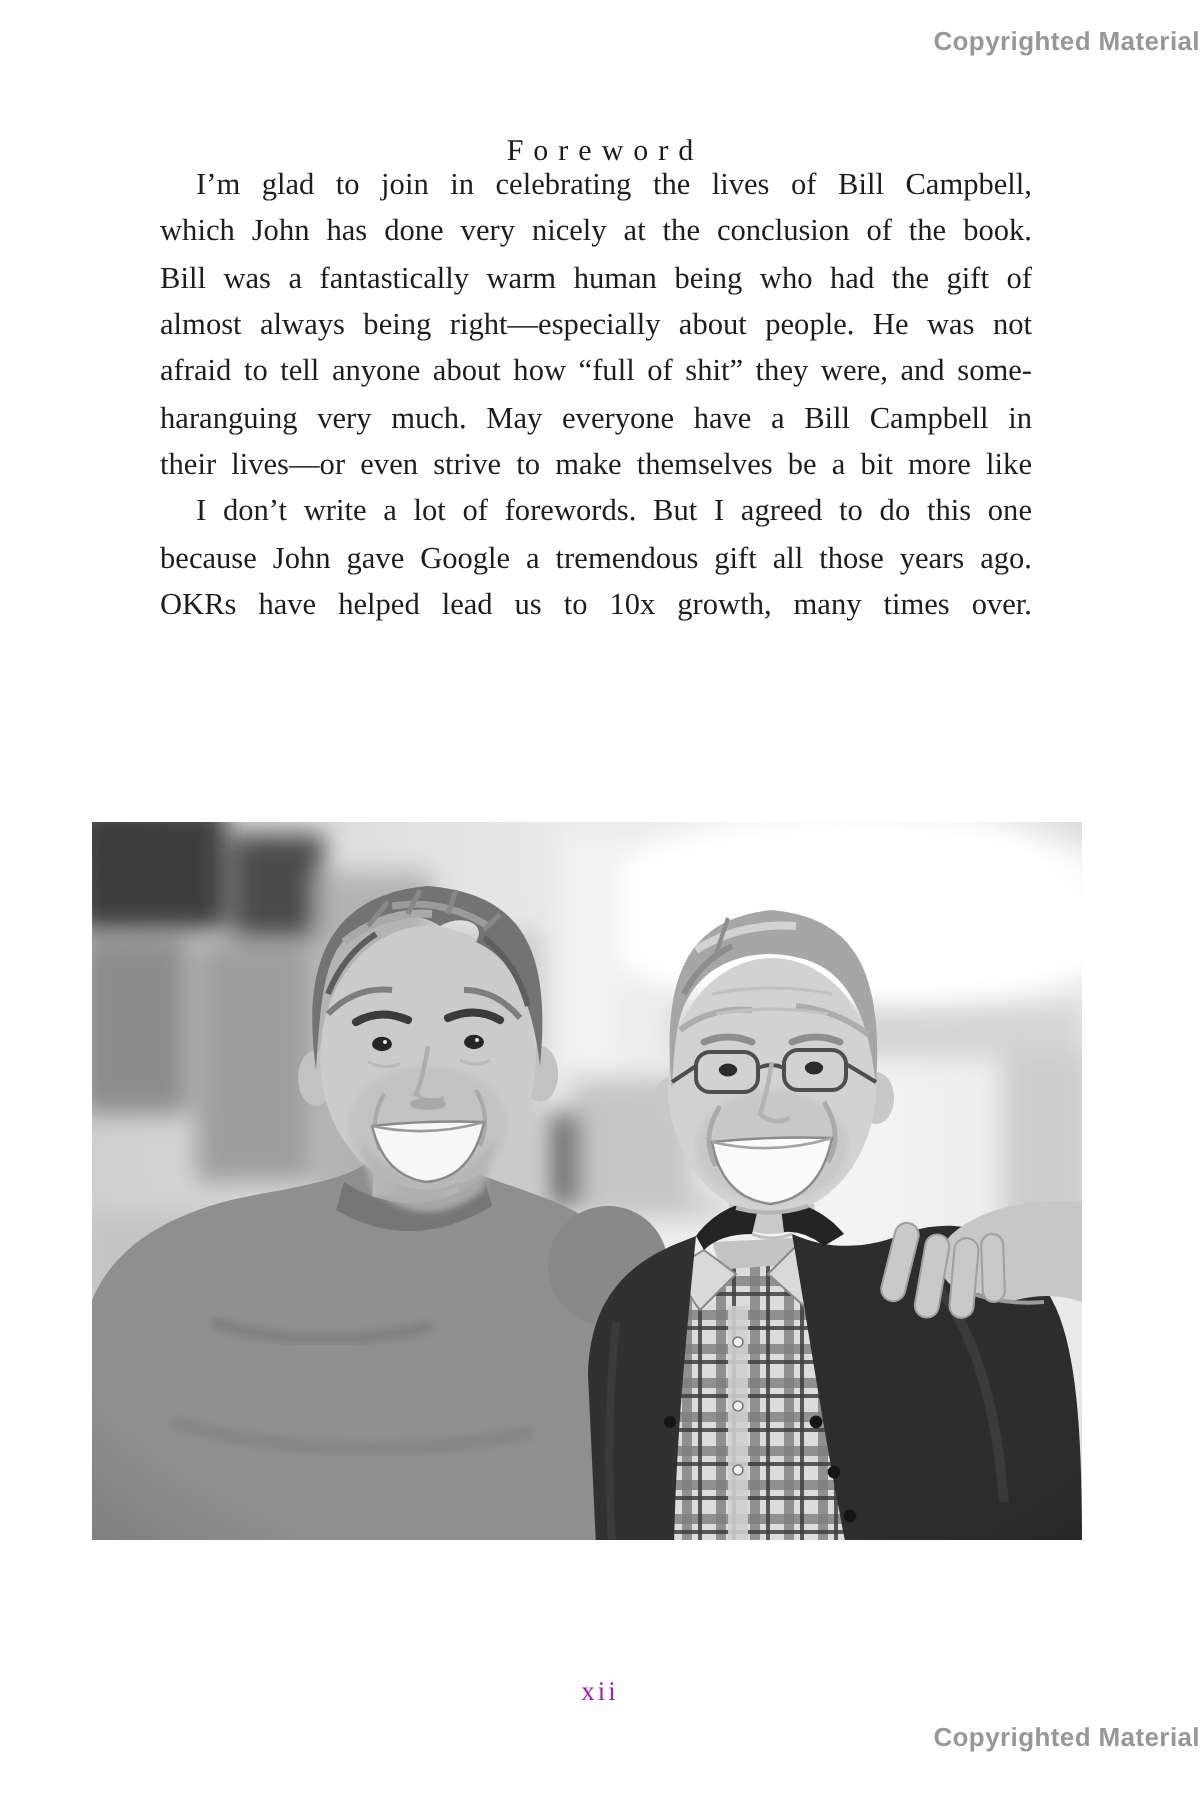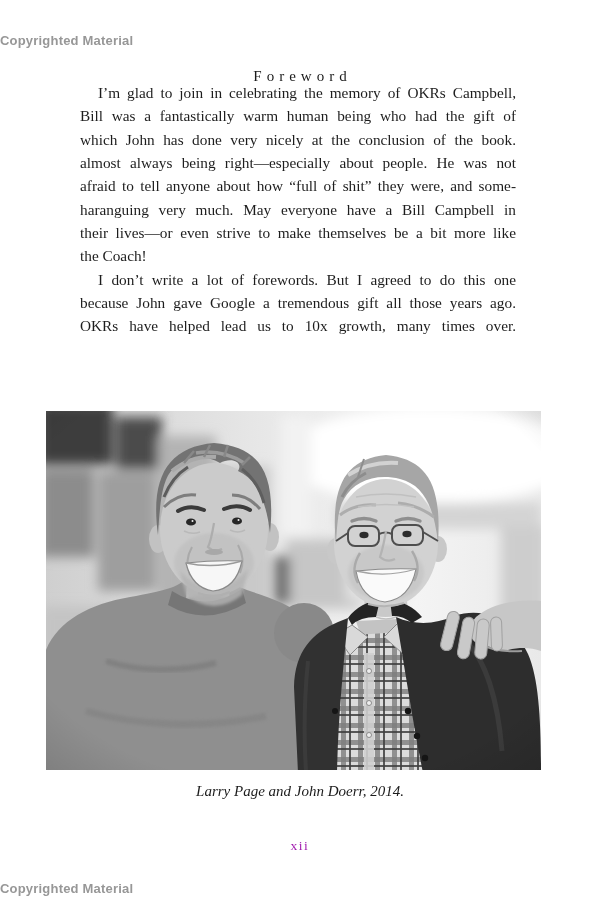--- a/index.html
+++ b/index.html
@@ -1,20 +1,20 @@
 <!DOCTYPE html>
 <html><head>
 <meta charset="utf-8">
 <style>
   html,body{margin:0;padding:0;background:#ffffff;}
   #page{position:relative;width:600px;height:898px;background:#ffffff;overflow:hidden;
         font-family:"Liberation Serif",serif;}
-  .wm{position:absolute;left:0;width:100%;text-align:left;
+  .wm{position:absolute;left:0;width:100%;text-align:right;
       font-family:"Liberation Sans",sans-serif;font-size:13px;font-weight:600;
-      color:#979797;letter-spacing:0.2px;margin-top:20px;}
+      color:#979797;letter-spacing:0.2px;}
   .wm-top{top:13px;}
   .wm-bottom{top:861px;}
   .heading{position:absolute;top:68px;left:0;width:100%;text-align:center;
       font-size:15px;color:#1b1b1b;letter-spacing:5px;text-indent:5px;}
   #body-lines{position:absolute;left:80px;top:81px;width:436px;}
   .bline{font-size:15.3px;line-height:23.35px;height:23.35px;color:#1d1d1d;
       text-align:justify;text-align-last:left;overflow:hidden;}
   .bline.just{text-align-last:justify;}
   .bline.indent{text-indent:18px;}
   .photo{position:absolute;left:46px;top:411px;width:495px;height:359px;margin:0;}
@@ -27,28 +27,27 @@
 </head>
 <body>
 
 <div id="page">
 
   <div class="wm wm-top">Copyrighted Material</div>
 
   <div class="heading">Foreword</div>
 
   <div id="body-lines">
-      <div class="bline just indent">I’m glad to join in celebrating the memory of OKRs Campbell,</div>
+      <div class="bline just indent">I’m glad to join in celebrating the lives of Bill Campbell,</div>
+      <div class="bline just">which John has done very nicely at the conclusion of the book.</div>
       <div class="bline just">Bill was a fantastically warm human being who had the gift of</div>
-      <div class="bline just">which John has done very nicely at the conclusion of the book.</div>
       <div class="bline just">almost always being right—especially about people. He was not</div>
       <div class="bline just">afraid to tell anyone about how “full of shit” they were, and some-</div>
       <div class="bline just">haranguing very much. May everyone have a Bill Campbell in</div>
       <div class="bline just">their lives—or even strive to make themselves be a bit more like</div>
-      <div class="bline">the Coach!</div>
       <div class="bline just indent">I don’t write a lot of forewords. But I agreed to do this one</div>
       <div class="bline just">because John gave Google a tremendous gift all those years ago.</div>
       <div class="bline just">OKRs have helped lead us to 10x growth, many times over.</div>
     </div>
 
   <figure class="photo">
     <svg viewBox="0 0 495 359" preserveAspectRatio="none" role="img" aria-label="Black-and-white photograph of two smiling men: Larry Page in a gray t-shirt with his arm around John Doerr, who wears wire-rim glasses and a dark jacket over a plaid shirt, in a bright blurred indoor setting.">
       <defs>
         <linearGradient id="bg" x1="0" y1="0" x2="1" y2="0">
           <stop offset="0" stop-color="#cfcfcf"></stop>
@@ -189,19 +188,18 @@
         <rect x="398" y="200" width="12" height="40" rx="6" transform="rotate(14 404 220)"></rect>
         <rect x="414" y="206" width="12" height="42" rx="6" transform="rotate(10 420 227)"></rect>
         <rect x="430" y="208" width="12" height="40" rx="6" transform="rotate(5 436 228)"></rect>
         <rect x="445" y="206" width="11" height="34" rx="5.5" transform="rotate(-2 450 223)"></rect>
       </g>
 
       <rect width="495" height="359" fill="url(#vin)"></rect>
     </svg>
   </figure>
 
-  <figcaption class="caption">Larry Page and John Doerr, 2014.</figcaption>
 
   <div class="pagenum">xii</div>
 
   <div class="wm wm-bottom">Copyrighted Material</div>
 
 </div>
 
 </body></html>

